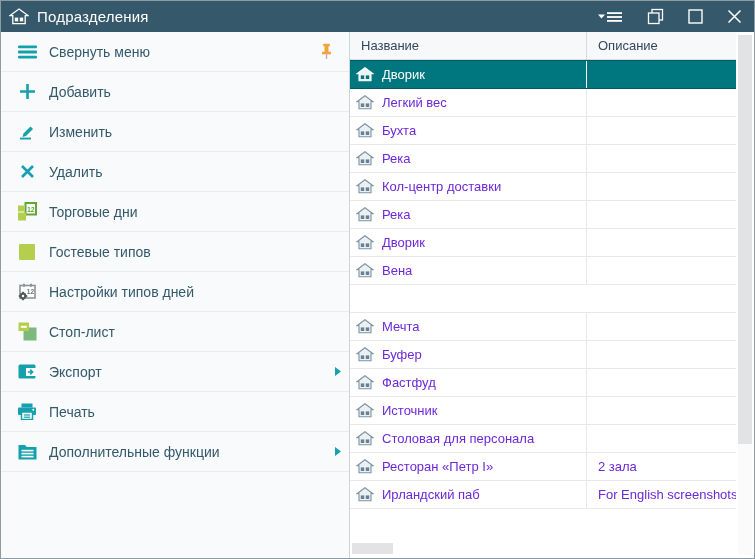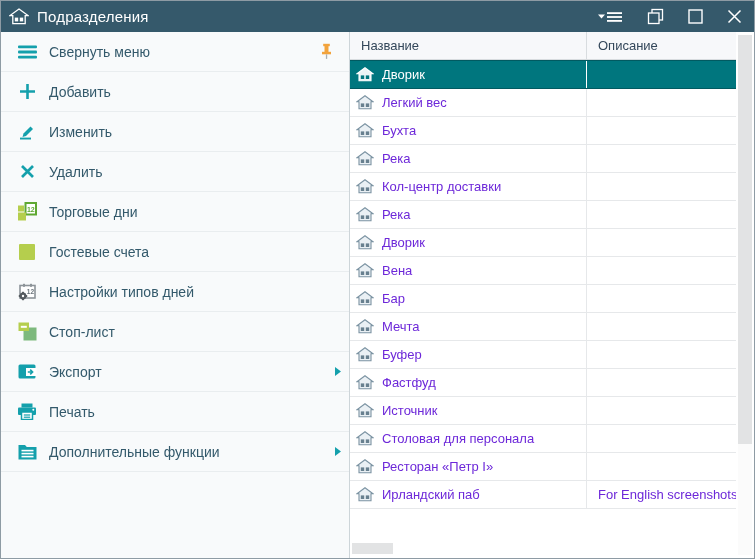--- a/index.html
+++ b/index.html
@@ -174,21 +174,21 @@
             </svg>
           </span>
           <span class="mi-label">Торговые дни</span>
         </div>
         <div class="menu-item">
           <span class="mi-icon">
             <svg width="16" height="16" viewBox="0 0 16 16">
               <rect x="0" y="0" width="16" height="16" rx="1" fill="#B5CE4D"></rect>
             </svg>
           </span>
-          <span class="mi-label">Гостевые счета</span>
+          <span class="mi-label">Гостевые типов</span>
         </div>
         <div class="menu-item">
           <span class="mi-icon">
             <svg width="20" height="18" viewBox="0 0 20 18">
               <rect x="3" y="2.5" width="15" height="12.5" fill="#ffffff" stroke="#8d9499" stroke-width="1.6"></rect>
               <rect x="6" y="0.8" width="2" height="3" fill="#8d9499"></rect>
               <rect x="13" y="0.8" width="2" height="3" fill="#8d9499"></rect>
               <text x="13.4" y="11" font-size="6.5" font-weight="bold" fill="#6b757c" text-anchor="middle" font-family="Liberation Sans, sans-serif">12</text>
               <g fill="#555b60">
                 <circle cx="6" cy="13" r="3.4"></circle>
@@ -362,30 +362,20 @@
                   <path d="M9 0.8 L17 6.8 H15 V13.8 H3 V6.8 H1 Z" fill="#eaf0f4" stroke="#7b93a2" stroke-width="1.1"></path>
                   <rect x="4.8" y="8.4" width="3.4" height="3.6" fill="#68808f"></rect>
                   <rect x="9.8" y="8.4" width="3.4" height="3.6" fill="#68808f"></rect>
                 </svg>
               </span>
               <span>Вена</span>
             </div>
             <div class="td td-desc"></div>
           </div>
           <div class="trow">
-            <div class="td td-name">
-              <span class="row-icon">
-                <svg width="18" height="15" viewBox="0 0 18 15">
-                  <path d="M9 0.8 L17 6.8 H15 V13.8 H3 V6.8 H1 Z" fill="#eaf0f4" stroke="#7b93a2" stroke-width="1.1"></path>
-                  <rect x="4.8" y="8.4" width="3.4" height="3.6" fill="#68808f"></rect>
-                  <rect x="9.8" y="8.4" width="3.4" height="3.6" fill="#68808f"></rect>
-                </svg>
-              </span>
-              <span>Бар</span>
-            </div>
             <div class="td td-desc"></div>
           </div>
           <div class="trow">
             <div class="td td-name">
               <span class="row-icon">
                 <svg width="18" height="15" viewBox="0 0 18 15">
                   <path d="M9 0.8 L17 6.8 H15 V13.8 H3 V6.8 H1 Z" fill="#eaf0f4" stroke="#7b93a2" stroke-width="1.1"></path>
                   <rect x="4.8" y="8.4" width="3.4" height="3.6" fill="#68808f"></rect>
                   <rect x="9.8" y="8.4" width="3.4" height="3.6" fill="#68808f"></rect>
                 </svg>
@@ -450,20 +440,21 @@
             <div class="td td-name">
               <span class="row-icon">
                 <svg width="18" height="15" viewBox="0 0 18 15">
                   <path d="M9 0.8 L17 6.8 H15 V13.8 H3 V6.8 H1 Z" fill="#eaf0f4" stroke="#7b93a2" stroke-width="1.1"></path>
                   <rect x="4.8" y="8.4" width="3.4" height="3.6" fill="#68808f"></rect>
                   <rect x="9.8" y="8.4" width="3.4" height="3.6" fill="#68808f"></rect>
                 </svg>
               </span>
               <span>Ресторан «Петр I»</span>
             </div>
+            <div class="td td-desc">2 зала</div>
           </div>
           <div class="trow">
             <div class="td td-name">
               <span class="row-icon">
                 <svg width="18" height="15" viewBox="0 0 18 15">
                   <path d="M9 0.8 L17 6.8 H15 V13.8 H3 V6.8 H1 Z" fill="#eaf0f4" stroke="#7b93a2" stroke-width="1.1"></path>
                   <rect x="4.8" y="8.4" width="3.4" height="3.6" fill="#68808f"></rect>
                   <rect x="9.8" y="8.4" width="3.4" height="3.6" fill="#68808f"></rect>
                 </svg>
               </span>

